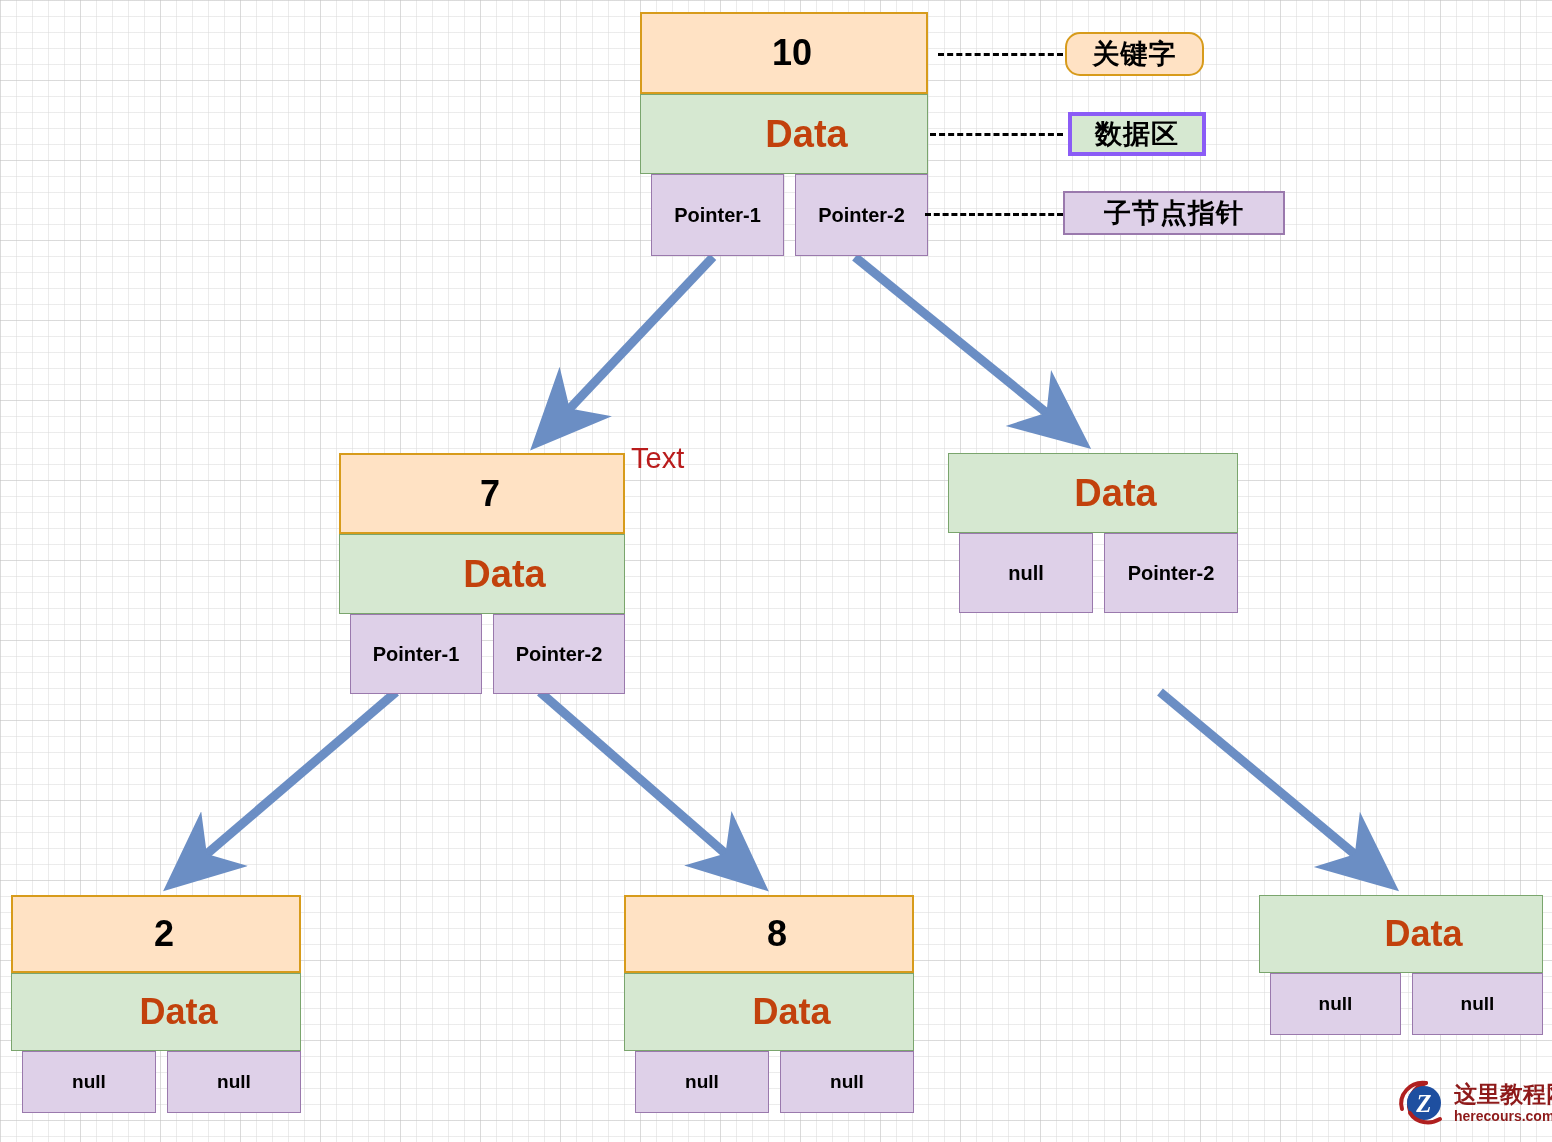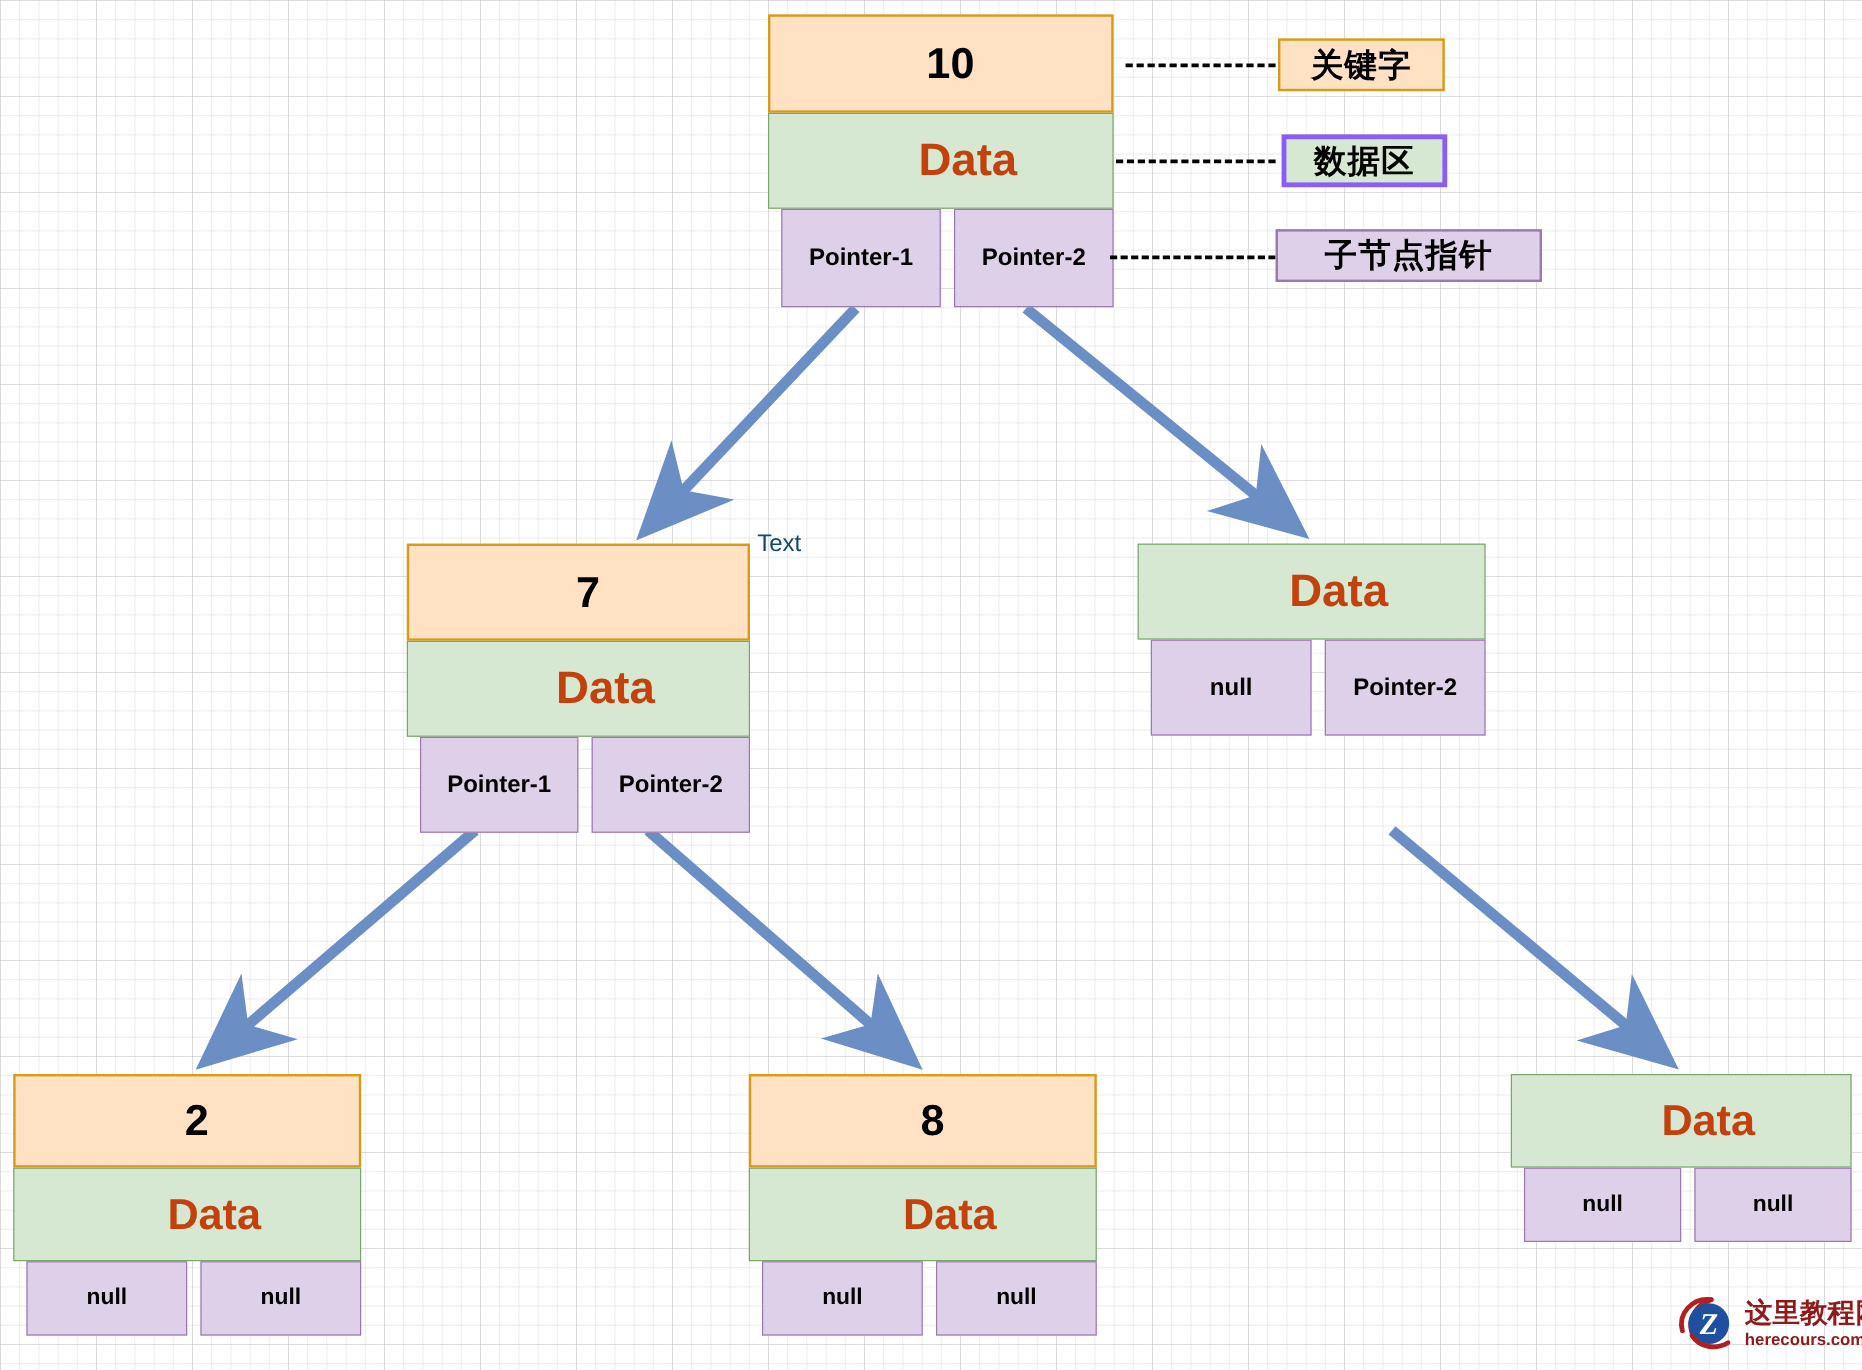--- a/index.html
+++ b/index.html
@@ -116,22 +116,22 @@
   
   .leader {
     position: absolute;
     height: 0;
     border-top: 3px dashed #000000;
   }
 
   
   .free-text {
     position: absolute;
-    font-size: 20px;
-    color: #0c4a6e;
+    font-size: 29px;
+    color: #b91c1c;
     white-space: nowrap;
   }
 
   
   #arrows {
     position: absolute;
     left: 0; top: 0;
     width: 1552px;
     height: 1142px;
     pointer-events: none;
@@ -243,21 +243,21 @@
   <div class="ptrs">
     <div class="ptr">null</div>
     <div class="ptr">null</div>
   </div>
 </div>
 
 <div class="leader" style="left:938px; top:53px;  width:125px;"></div>
 <div class="leader" style="left:930px; top:133px; width:133px;"></div>
 <div class="leader" style="left:925px; top:213px; width:138px;"></div>
 
-<div class="legend-chip chip-key" style="left:1065px; top:32px;  width:139px; height:44px;">
+<div class="legend-chip chip-key" style="left:1065px; top:32px;  width:139px; height:44px;border-radius:15px;">
   <span>关键字</span>
 </div>
 <div class="legend-chip chip-data" style="left:1068px; top:112px; width:138px; height:44px;">
   <span>数据区</span>
 </div>
 <div class="legend-chip chip-ptr" style="left:1063px; top:191px; width:222px; height:44px;">
   <span>子节点指针</span>
 </div>
 
 <div class="free-text" style="left:631px; top:442px;">Text</div>

